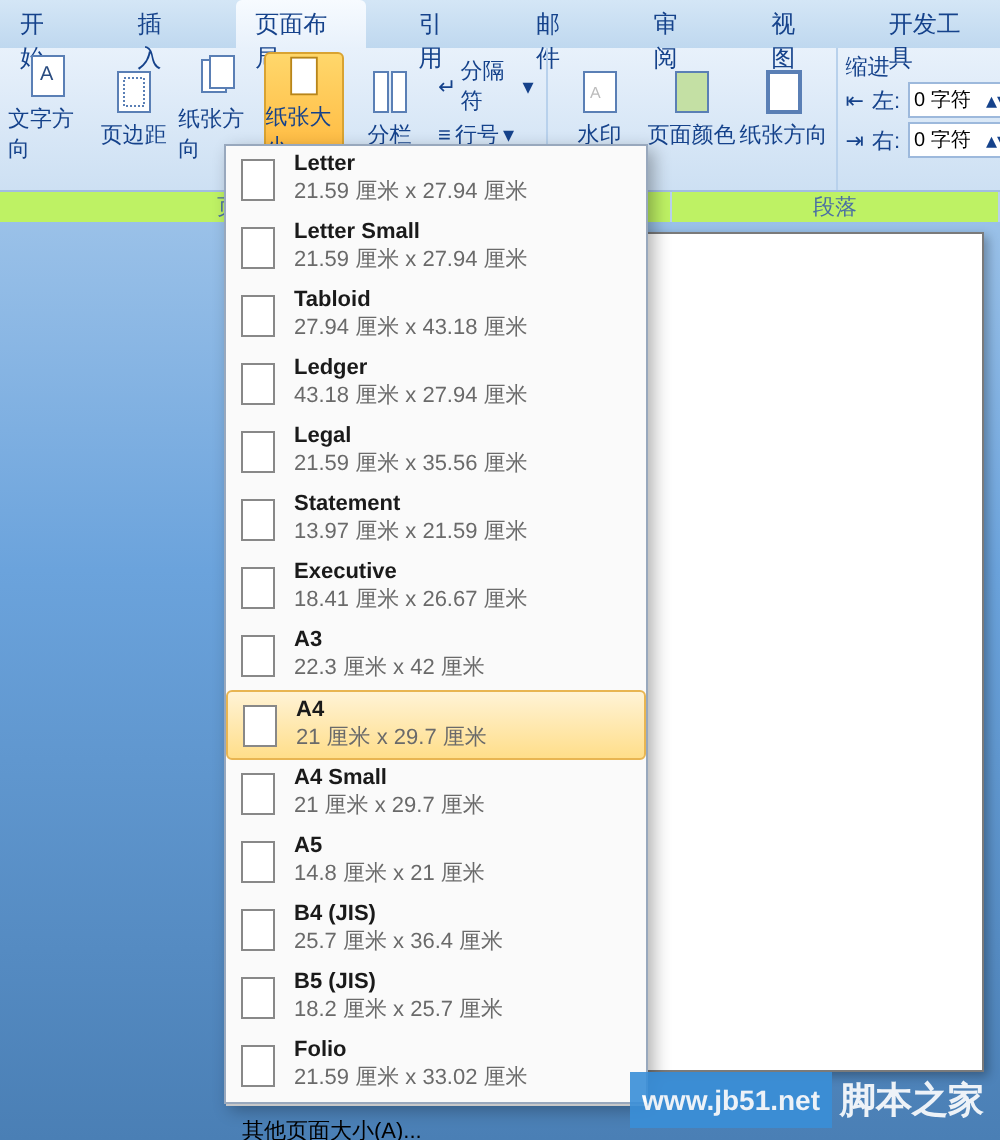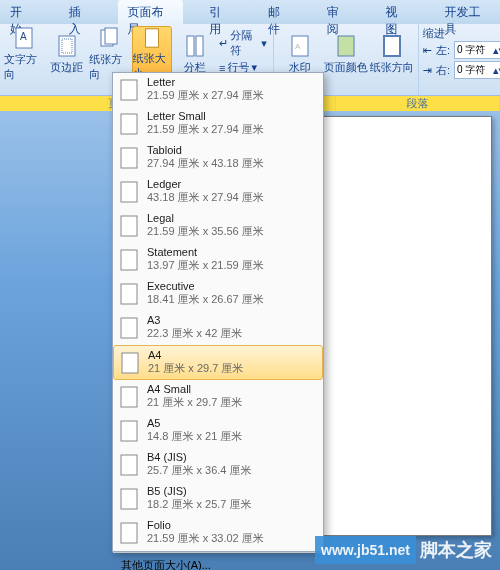--- a/index.html
+++ b/index.html
@@ -11,31 +11,31 @@
 .grp{display:flex;flex-direction:column;align-items:center;padding:2px 4px;border-right:1px solid #b8d1ec;font-size:11px;color:#15428b}
 .grp-body{display:flex;gap:2px;flex:1}
 .big-btn{display:flex;flex-direction:column;align-items:center;justify-content:center;width:44px;height:56px;gap:2px;border-radius:3px}
 .big-btn.hl{background:linear-gradient(to bottom,#ffd76b,#ffb83e);border:1px solid #d9a332}
 .big-btn svg{width:20px;height:24px}
 .small-list{display:flex;flex-direction:column;gap:2px;font-size:11px;padding:2px}
 .small-row{display:flex;align-items:center;gap:2px}
 .indent-grid{display:grid;grid-template-columns:auto auto auto;gap:2px 4px;font-size:11px;align-items:center}
 .spin{display:flex;align-items:center;background:#fff;border:1px solid #9db9dc;height:18px;padding:0 2px}
 .spin input{border:none;width:36px;font-size:10px;outline:none}
-.group-labels{display:flex;background:#fde047;font-size:11px;color:#4a6fa3}
+.group-labels{display:flex;background:#bef264;font-size:11px;color:#4a6fa3}
 .group-labels div{text-align:center;border-right:1px solid #b8d1ec}
 .doc-area{position:absolute;top:108px;left:0;right:0;bottom:0}
 .doc{position:absolute;top:8px;right:8px;width:180px;height:420px;background:#fff;border:1px solid #7a7a7a;box-shadow:2px 2px 5px rgba(0,0,0,.3)}
 .dropdown{position:absolute;top:72px;left:112px;width:212px;background:#fafafa;border:1px solid #98a8bd;box-shadow:3px 3px 8px rgba(0,0,0,.3);font-size:11px;max-height:480px}
 .dd-item{display:flex;align-items:center;gap:8px;padding:3px 6px;border-bottom:1px solid transparent}
 .dd-item.sel{background:linear-gradient(to bottom,#fff3d6,#ffde8a);border:1px solid #e8b552;border-radius:3px}
 .dd-icon{width:20px;height:24px;display:flex;align-items:center;justify-content:center}
 .dd-icon svg{width:18px;height:22px}
 .dd-text{display:flex;flex-direction:column}
-.dd-title{font-weight:normal;color:#1a1a1a}
+.dd-title{font-weight:bold;color:#1a1a1a}
 .dd-sub{color:#6a6a6a}
 .dd-footer{border-top:1px solid #c8c8c8;padding:5px 8px;margin-top:2px}
 .watermark{position:absolute;right:8px;bottom:6px;color:#fff;font-size:18px;font-weight:bold;opacity:.9;display:flex;align-items:center;gap:4px}
 .watermark-box{background:#3a8fd8;padding:6px 6px;font-size:14px}
 </style>
 </head>
 <body>
 
 <div class="tabs" id="tabs">
     <div class="tab">开始</div>

